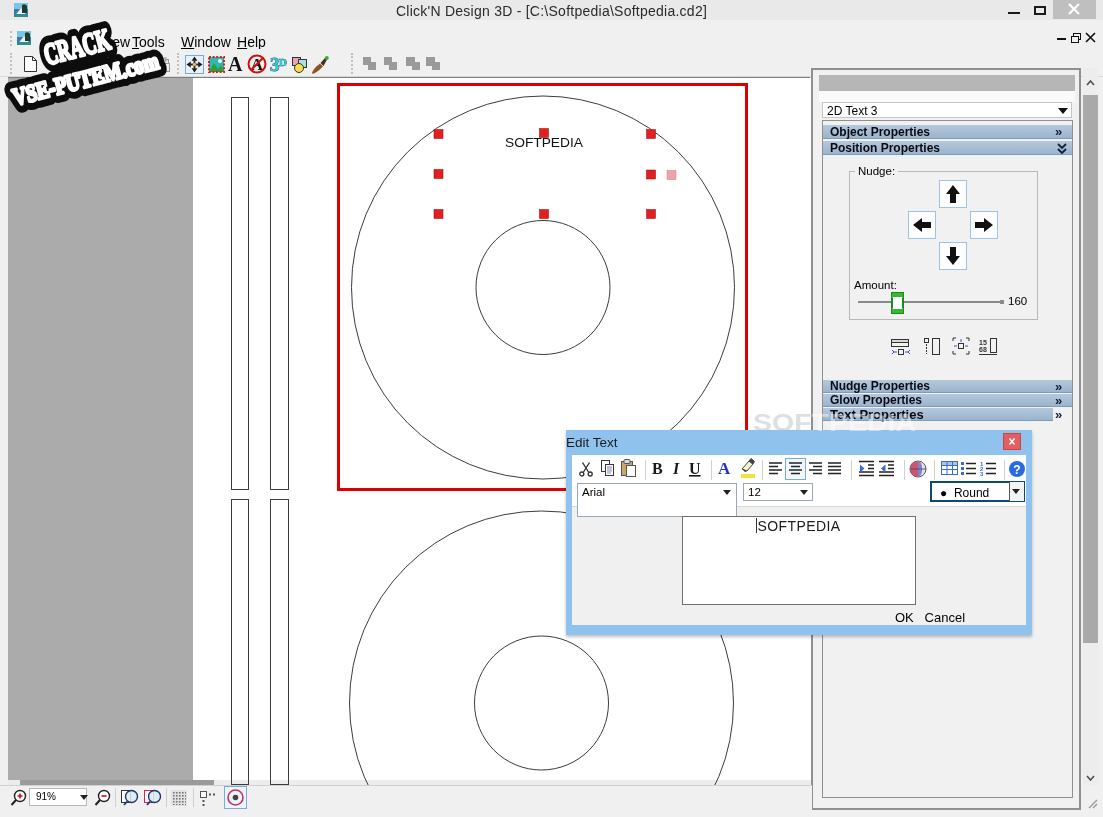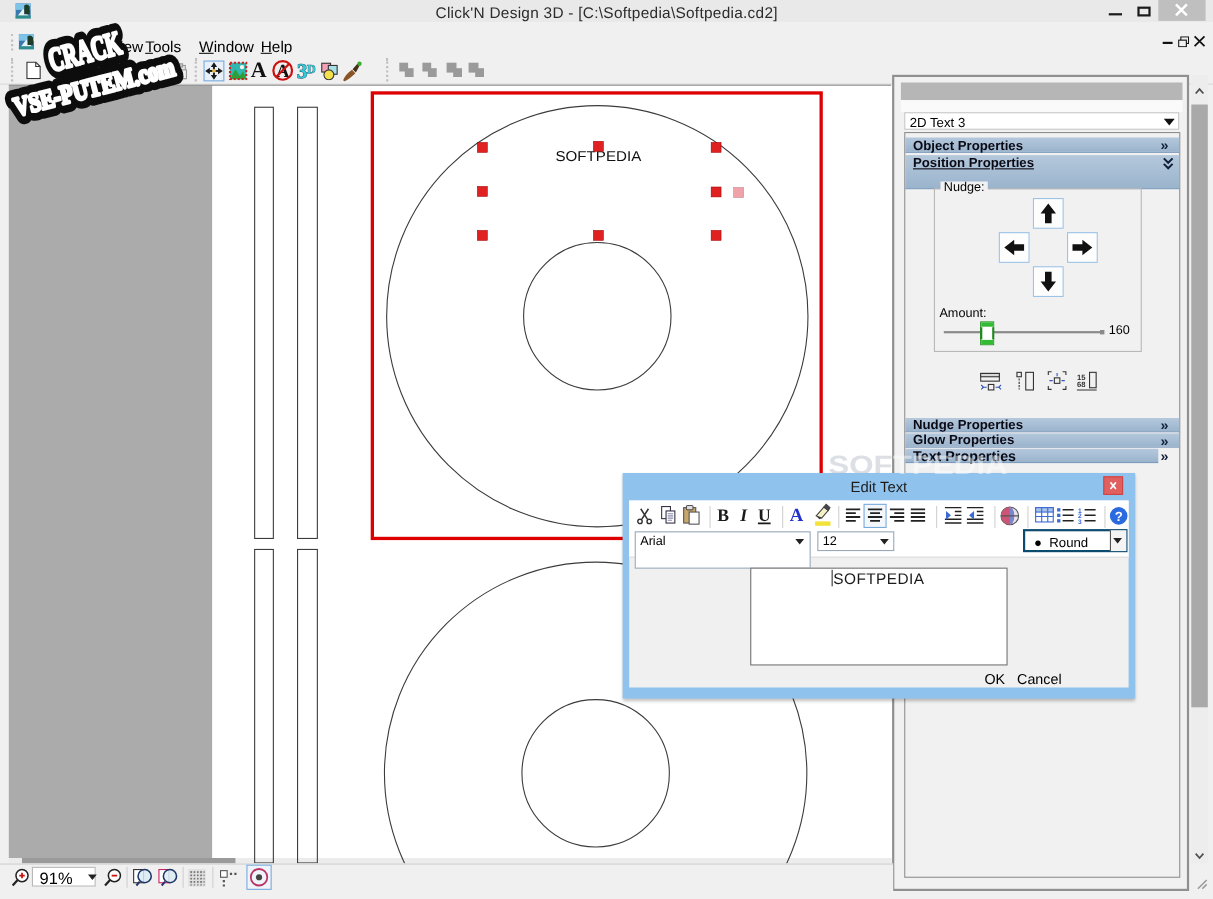--- a/index.html
+++ b/index.html
@@ -215,21 +215,21 @@
 <div class="abs" style="left:819px;top:91px;width:256px;height:11px;background:#fafafa;"></div>
 
 <div class="abs" style="left:822px;top:102px;width:250px;height:16px;background:#fff;border:1px solid #c6c6c6;"></div>
 <div class="abs" style="left:827px;top:104px;font-size:12px;color:#000;">2D Text 3</div>
 <div class="abs" style="left:1058px;top:108px;width:0;height:0;border-left:5px solid transparent;border-right:5px solid transparent;border-top:6px solid #111;"></div>
 
 <div class="abs" style="left:822px;top:120px;width:251px;height:678px;border:1px solid #8f8f8f;background:#f1f1f1;"></div>
 
 <div class="abs" style="left:823px;top:125px;width:249px;height:14px;background:linear-gradient(#b5c8dc,#9ab4cd);border-bottom:1px solid #7d9cbd;font-size:12px;font-weight:bold;color:#0a0a14;padding-left:7px;line-height:14px;">Object Properties</div>
 <div class="abs" style="left:1055px;top:125px;width:16px;height:14px;font-size:13px;font-weight:bold;color:#10203a;line-height:14px;">»</div>
-<div class="abs" style="left:823px;top:141px;width:249px;height:31px;background:linear-gradient(#b5c8dc,#9ab4cd);border-bottom:1px solid #7d9cbd;font-size:12px;font-weight:bold;color:#0a0a14;padding-left:7px;line-height:14px;text-decoration:underline;">Position Properties</div>
+<div class="abs" style="left:823px;top:141px;width:249px;height:14px;background:linear-gradient(#b5c8dc,#9ab4cd);border-bottom:1px solid #7d9cbd;font-size:12px;font-weight:bold;color:#0a0a14;padding-left:7px;line-height:14px;">Position Properties</div>
 <div class="abs" style="left:1056px;top:139px;width:16px;height:18px;">
   <svg width="14" height="18">
       <g fill="none" stroke="#10203a" stroke-width="1.8">
         <path d="M2,5 L6,9 L10,5"></path>
         <path d="M2,10 L6,14 L10,10"></path>
       </g>
     </svg>
 </div>
 
 <div class="abs" style="left:849px;top:171px;width:189px;height:149px;border:1px solid #b8b8b8;"></div>
@@ -327,21 +327,21 @@
 
 <div class="abs" style="left:10px;top:789px;width:18px;height:18px;">
   <svg width="18" height="18">
     <circle cx="10" cy="7" r="5.5" fill="#fff" stroke="#222" stroke-width="1.4"></circle>
     <path d="M6,11 L1.5,16" stroke="#222" stroke-width="2"></path>
     <path d="M10,4.5 v5 M7.5,7 h5" stroke="#cc1111" stroke-width="1.6"></path>
   </svg>
 </div>
 
 <div class="abs" style="left:29px;top:788px;width:58px;height:18px;background:#fff;border:1px solid #b8b8b8;"></div>
-<div class="abs" style="left:36px;top:791px;font-size:15px;color:#000;">91%</div>
+<div class="abs" style="left:36px;top:791px;font-size:10px;color:#000;">91%</div>
 <div class="abs" style="left:80px;top:795px;width:0;height:0;border-left:4px solid transparent;border-right:4px solid transparent;border-top:5px solid #222;"></div>
 
 <div class="abs" style="left:94px;top:789px;width:18px;height:18px;">
   <svg width="18" height="18">
     <circle cx="10" cy="7" r="5.5" fill="#fff" stroke="#222" stroke-width="1.4"></circle>
     <path d="M6,11 L1.5,16" stroke="#222" stroke-width="2"></path>
     <path d="M7.5,7 h5" stroke="#cc1111" stroke-width="1.6"></path>
   </svg>
 </div>
 <div class="abs" style="left:115px;top:788px;width:1px;height:19px;background:#d0d0d0;"></div>
@@ -387,21 +387,21 @@
 </div>
 
 <div class="abs" style="left:224px;top:786px;width:23px;height:23px;background:#eef4fa;border:1px solid #78aadc;">
   <svg width="21" height="21">
     <circle cx="10.5" cy="10.5" r="7.5" fill="none" stroke="#bb3366" stroke-width="1.6"></circle>
     <circle cx="10.5" cy="10.5" r="2.8" fill="#444"></circle>
   </svg>
 </div>
 
 <div class="abs" style="left:566px;top:430px;width:466px;height:205px;background:#8fc3ee;z-index:40;box-shadow:0 2px 3px rgba(0,0,0,0.25);"></div>
-<div class="abs" style="left:566px;top:430px;width:466px;height:25px;z-index:41;text-align:center;font-size:13.5px;color:#1c1c1c;line-height:25px;">Edit Text</div>
+<div class="abs" style="left:566px;top:430px;width:466px;height:25px;z-index:41;font-size:13.5px;color:#1c1c1c;line-height:25px;">Edit Text</div>
 <div class="abs" style="left:1003px;top:433px;width:18px;height:17px;background:#e15f5f;border:1px solid #c44;z-index:42;">
   <svg width="16" height="15">
       <path d="M5.5,4.5 L10.5,10.5 M10.5,4.5 L5.5,10.5" stroke="#fff" stroke-width="1.5"></path>
     </svg>
 </div>
 
 <div class="abs" style="left:572px;top:455px;width:454px;height:170px;background:#f0f0f0;z-index:41;"></div>
 <div class="abs" style="left:572px;top:455px;width:454px;height:52px;background:#ffffff;border-bottom:1px solid #d8d8d8;z-index:41;"></div>
 
 <div class="abs" style="left:572px;top:455px;width:454px;height:29px;z-index:42;">

